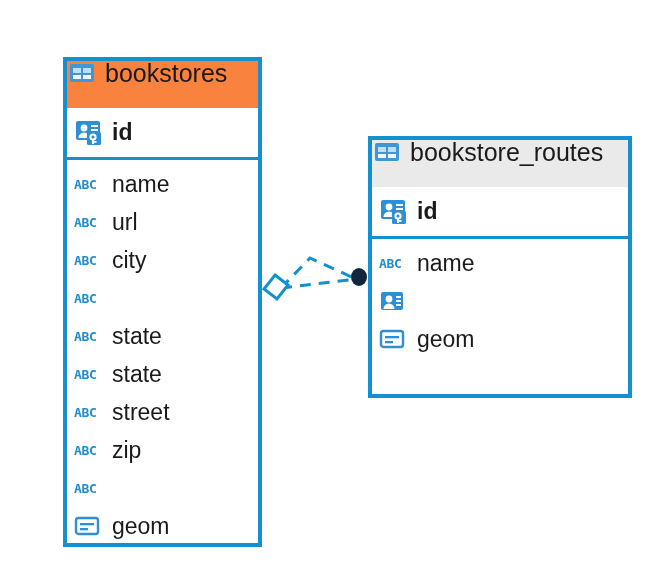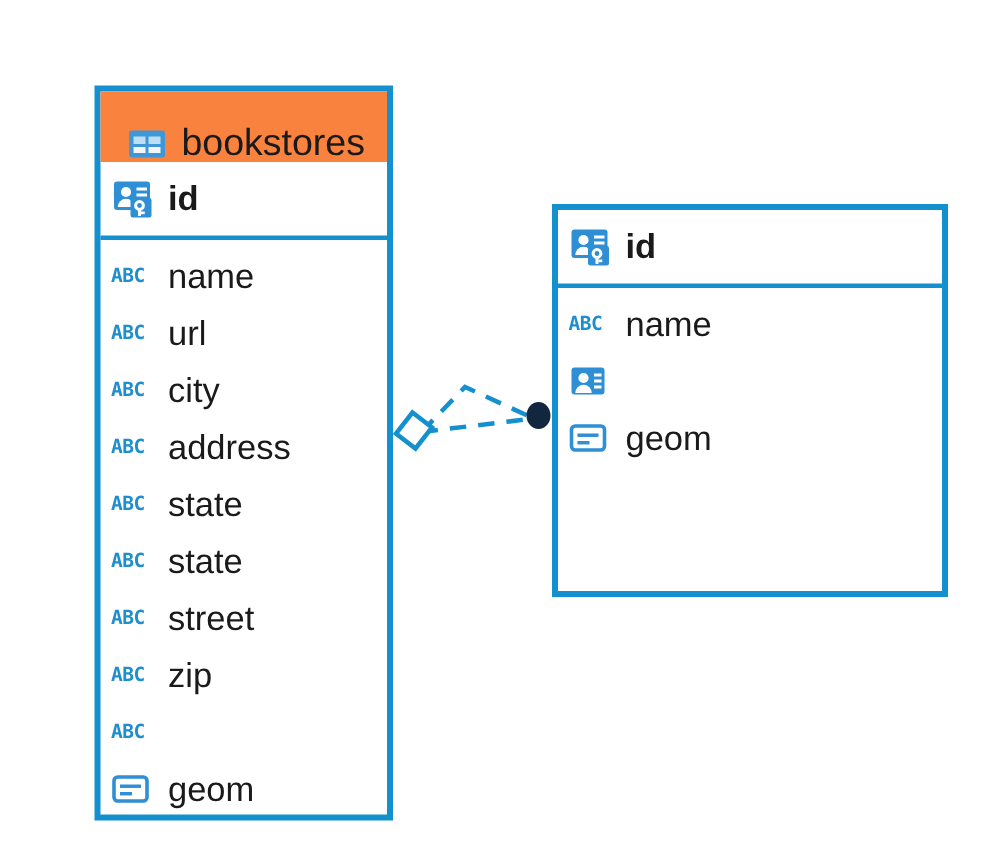--- a/index.html
+++ b/index.html
@@ -25,24 +25,24 @@
   
   .entity {
     position: absolute;
     box-sizing: border-box;
     border: 4px solid #1490ce;
     background: #ffffff;
   }
 
   .entity-header {
     display: flex;
-    align-items: flex-end;
+    align-items: flex-start;
     box-sizing: border-box;
     height: 47px;
-    padding-left: 17px;
+    padding-left: 1px;
     gap: 9px;
   }
   .entity-header.orange { background: #f9823f; }
   .entity-header.gray   { background: #eaeaea; }
 
   .entity-title {
     font-size: 25px;
     color: #1a1a1a;
     line-height: 1;
     white-space: nowrap;
@@ -155,21 +155,20 @@
         <span class="field-label">url</span>
       </div>
 
       <div class="field-row">
         <span class="abc-icon">ABC</span>
         <span class="field-label">city</span>
       </div>
 
       <div class="field-row">
         <span class="abc-icon">ABC</span>
-        <span class="field-label">address</span>
       </div>
 
       <div class="field-row">
         <span class="abc-icon">ABC</span>
         <span class="field-label">state</span>
       </div>
 
       <div class="field-row">
         <span class="abc-icon">ABC</span>
         <span class="field-label">state</span>
@@ -198,20 +197,32 @@
           </svg>
         </span>
         <span class="field-label">geom</span>
       </div>
 
     </div>
   </div>
 
   <div class="entity" style="left:368px; top:136px; width:264px; height:262px;">
 
+    <div class="entity-header gray">
+      <span class="icon">
+        <svg width="28" height="24" viewBox="0 0 28 24">
+          <rect x="2" y="3" width="24" height="18" rx="2" fill="#3f97d8"></rect>
+          <rect x="5" y="7" width="8" height="5" fill="#bcdff5"></rect>
+          <rect x="15" y="7" width="8" height="5" fill="#bcdff5"></rect>
+          <rect x="5" y="14" width="8" height="4" fill="#f2f6fa"></rect>
+          <rect x="15" y="14" width="8" height="4" fill="#f2f6fa"></rect>
+        </svg>
+      </span>
+      <span class="entity-title">bookstore_routes</span>
+    </div>
 
     <div class="pk-block">
       <div class="field-row">
         <span class="icon">
           <svg width="30" height="28" viewBox="0 0 30 28">
             <rect x="2" y="3" width="24" height="19" rx="2" fill="#2f8fd4"></rect>
             <circle cx="10" cy="10" r="3.4" fill="#ffffff"></circle>
             <path d="M 4.5 20 a 5.5 5.5 0 0 1 11 0 z" fill="#ffffff"></path>
             <rect x="17" y="7" width="7" height="2" fill="#ffffff"></rect>
             <rect x="17" y="11" width="7" height="2" fill="#ffffff"></rect>

